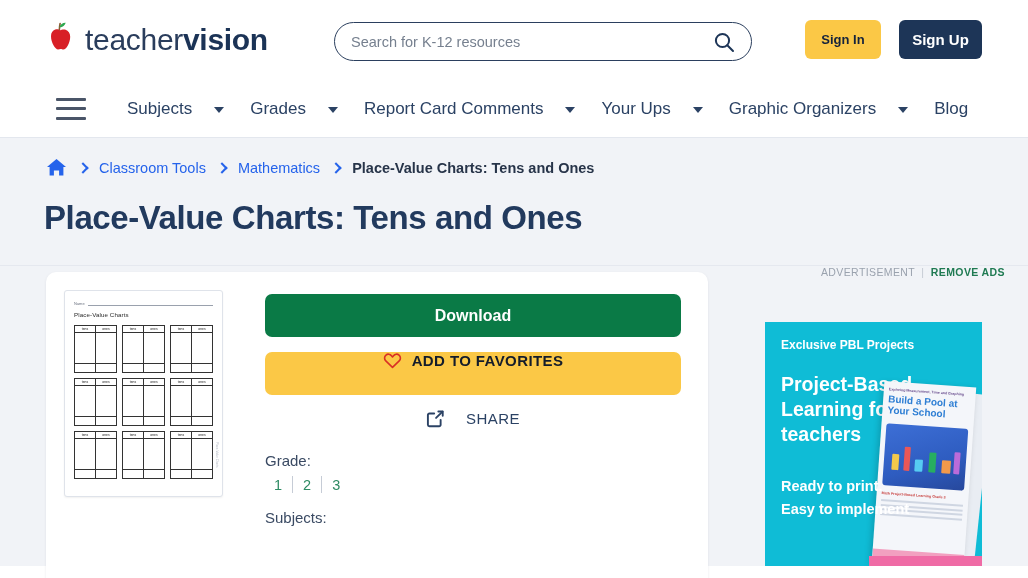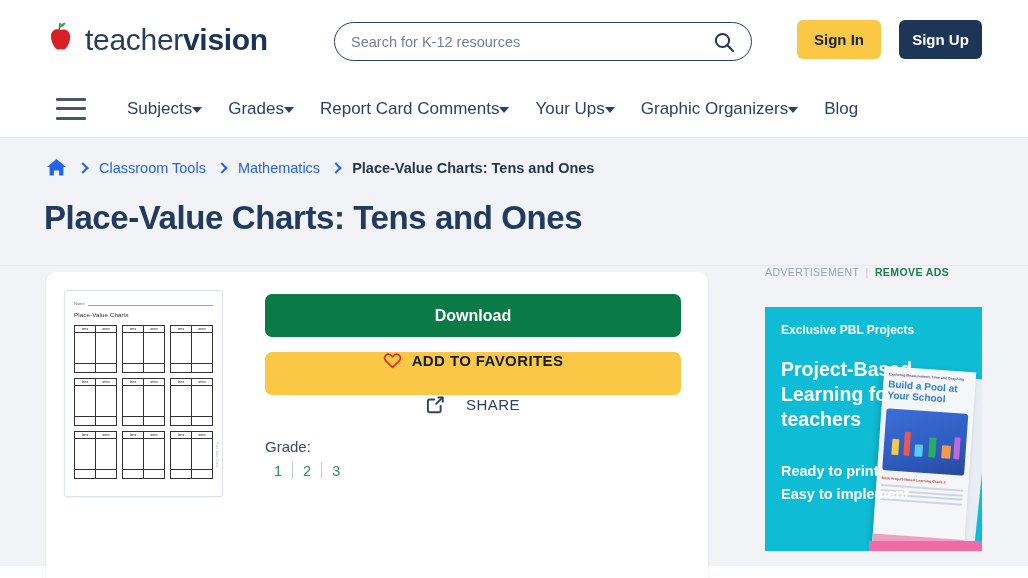--- a/index.html
+++ b/index.html
@@ -63,25 +63,25 @@
     background: transparent; border: 0; cursor: pointer;
     display: flex; align-items: center; justify-content: center;
     width: 26px; height: 26px; padding: 0;
   }
 
   .auth-btns {
     position: absolute; right: 46px; top: 20px;
     display: flex; gap: 18px; align-items: center;
   }
   .btn-signin {
-    width: 84px; height: 39px; border-radius: 6px;
+    width: 76px; height: 39px; border-radius: 6px;
     background: #fbc846; color: #15233c;
     border: 0; cursor: pointer;
     font-family: "Liberation Sans", sans-serif;
-    font-size: 15px; font-weight: 700;
+    font-size: 13px; font-weight: 700;
   }
   .btn-signup {
     width: 83px; height: 39px; border-radius: 6px;
     background: #1d3557; color: #ffffff;
     border: 0; cursor: pointer;
     font-family: "Liberation Sans", sans-serif;
     font-size: 15px; font-weight: 700;
   }
 
   
@@ -100,21 +100,21 @@
     cursor: pointer; margin-right: 28px;
   }
   .hamburger span { display: block; height: 3px; background: #4a5568; border-radius: 1px; }
   .nav-item {
     font-size: 17px;
     color: #2b4264;
     font-weight: 400;
     padding: 0 13px;
     cursor: pointer;
     white-space: nowrap;
-    display: flex; align-items: center; gap: 0;
+    display: flex; align-items: center; gap: 22px;
   }
   .caret {
     width: 0; height: 0;
     border-left: 5px solid transparent;
     border-right: 5px solid transparent;
     border-top: 6px solid #2b4264;
     display: inline-block;
     margin-top: 3px;
   }
 
@@ -230,21 +230,21 @@
     margin-top: 15px;
     width: 416px; height: 43px;
     background: #fbc846; color: #131c2b;
     border: 0; border-radius: 7px; cursor: pointer;
     font-family: "Liberation Sans", sans-serif;
     font-size: 15px; font-weight: 700;
     letter-spacing: 0.4px;
     display: flex; align-items: flex-start; justify-content: center; gap: 10px;
   }
   .share-row {
-    width: 416px; 
+    width: 416px; margin-top: 14px;
     display: flex; align-items: center; justify-content: center; gap: 21px;
     cursor: pointer;
   }
   .share-label {
     font-size: 15px; color: #2b4264; font-weight: 400; letter-spacing: 0.5px;
   }
   .meta-label {
     margin-top: 24px;
     font-size: 15px; color: #3a4a63;
   }
@@ -257,24 +257,24 @@
     color: #2e8b63; font-size: 14.5px; cursor: pointer;
     padding: 0 10px;
   }
   .grade-link:first-child { padding-left: 0; }
   .grade-sep { width: 1px; height: 17px; background: #c6ccd6; }
   .subj-label { margin-top: 16px; font-size: 15px; color: #3a4a63; }
 
   
   .ad-wrap { position: absolute; left: 765px; top: 0px; width: 240px; }
   .ad-head {
-    text-align: left;
+    text-align: right;
     font-size: 10.5px;
     letter-spacing: 0.4px;
-    padding-bottom: 29px;
+    padding-bottom: 44px;
   }
   .ad-head .adv { color: #9aa2ae; }
   .ad-head .pipe { color: #c3c9d2; margin: 0 3px; }
   .ad-head .remove { color: #1f7a52; font-weight: 700; cursor: pointer; }
   .ad-box {
     width: 217px; height: 244px;
     background: #0fbcd6;
     position: relative;
     overflow: hidden;
     cursor: pointer;
@@ -562,20 +562,21 @@
       </div>
 
       <div class="meta-label">Grade:</div>
       <div class="grade-row">
         <span class="grade-link">1</span>
         <span class="grade-sep"></span>
         <span class="grade-link">2</span>
         <span class="grade-sep"></span>
         <span class="grade-link">3</span>
       </div>
+      <div class="subj-label">Subjects:</div>
     </div>
   </div>
 
   <div class="ad-wrap">
     <div class="ad-head">
       <span class="adv">ADVERTISEMENT</span>
       <span class="pipe">|</span>
       <span class="remove">REMOVE ADS</span>
     </div>
 

